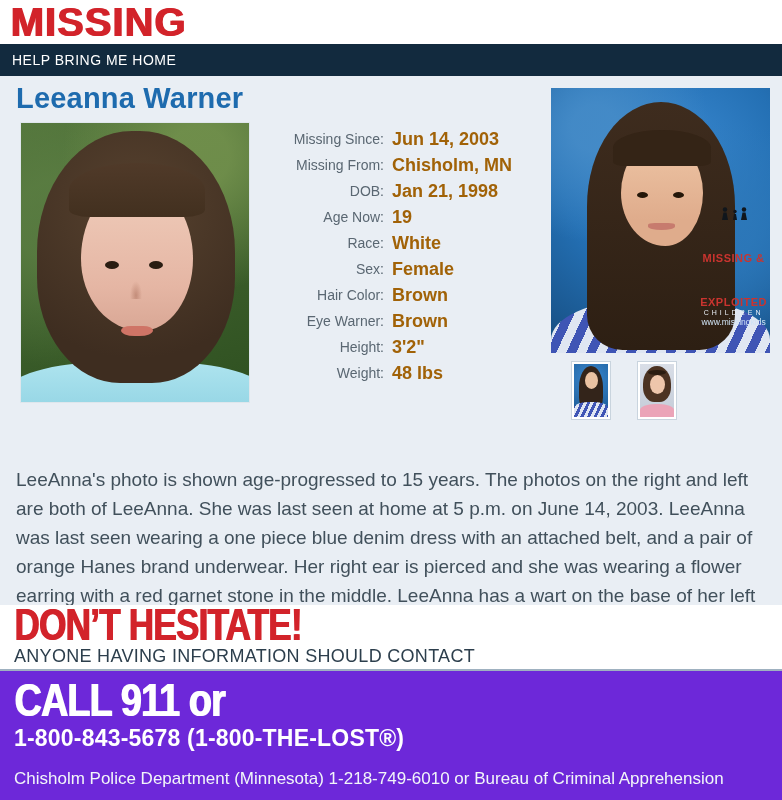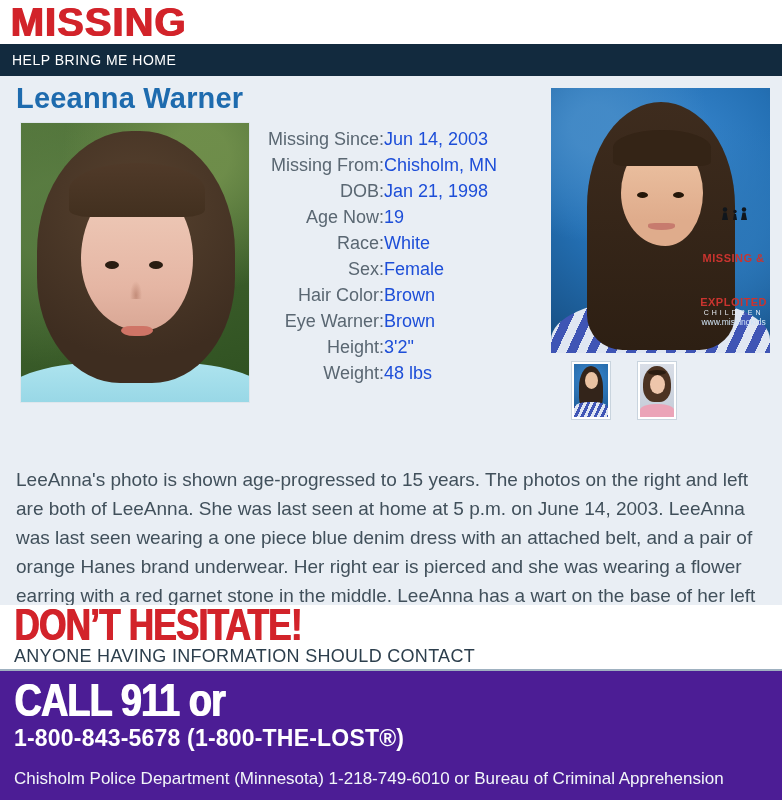--- a/index.html
+++ b/index.html
@@ -54,22 +54,22 @@
     border-radius:50%; top:138px; z-index:7; }
   .pl-eye.l { left:84px; } .pl-eye.r { left:128px; }
   .pl-nose { position:absolute; left:109px; top:158px; width:12px; height:18px;
     background:radial-gradient(ellipse at 50% 80%, rgba(170,110,90,.55), rgba(0,0,0,0) 70%);
     z-index:7; }
   .pl-mouth { position:absolute; left:100px; top:203px; width:32px; height:10px;
     background:#cf7466; border-radius:40% 40% 55% 55%/60% 60% 70% 70%; z-index:7; }
   
   .details { position:absolute; left:250px; top:50px; width:300px; }
   .drow { display:flex; height:26px; align-items:center; }
-  .dlabel { width:134px; text-align:right; font-size:18px; color:#5a6772; flex:none; }
-  .dvalue { margin-left:0; font-size:18px; font-weight:normal; color:#1d4ed8; }
+  .dlabel { width:134px; text-align:right; font-size:14px; color:#5a6772; flex:none; }
+  .dvalue { margin-left:8px; font-size:18px; font-weight:bold; color:#a16207; }
   
   .right-col { position:absolute; left:551px; top:8px; width:219px; }
   .age-label { text-align:center; font-size:15px; font-weight:bold; color:#2069ae; }
   .photo-age {
     margin-top:4px; width:219px; height:265px; position:relative; overflow:hidden;
     background:
       radial-gradient(circle at 20% 15%, rgba(70,140,200,.9) 0 8%, rgba(0,0,0,0) 40%),
       radial-gradient(circle at 80% 55%, rgba(45,120,185,.8) 0 12%, rgba(0,0,0,0) 50%),
       radial-gradient(circle at 55% 28%, #3b8ad2, #2470b4 50%, #1a578f 85%, #154a7c);
   }
@@ -125,21 +125,21 @@
   
   .white2 { height:64px; background:#ffffff; position:relative; }
   .dont {
     position:absolute; left:14px; top:-4px;
     font-size:45px; line-height:48px; font-weight:bold; color:#d2232a;
     letter-spacing:-1px; text-shadow:1.4px 0 0 #d2232a;
     transform:scaleX(0.78); transform-origin:0 50%; white-space:nowrap;
   }
   .anyone { position:absolute; left:14px; top:41px; font-size:18px; color:#2c3e4c; letter-spacing:0.3px; }
   .footer {
-    height:131px; background:#4c1d95; border-top:2px solid #9fb1c0;
+    height:131px; background:#6d28d9; border-top:2px solid #9fb1c0;
     color:#ffffff; padding:4px 14px 0 14px;
   }
   .call911 {
     font-size:46px; line-height:50px; font-weight:bold; letter-spacing:-1px;
     text-shadow:1.5px 0 0 #ffffff;
     transform:scaleX(0.82); transform-origin:0 50%; display:inline-block; white-space:nowrap;
   }
   .hotline { font-size:23px; font-weight:bold; line-height:27px; letter-spacing:0.2px; }
   .agencies { margin-top:13px; font-size:17px; line-height:28px; max-width:740px; color:#f2f6f9; }
 </style>

